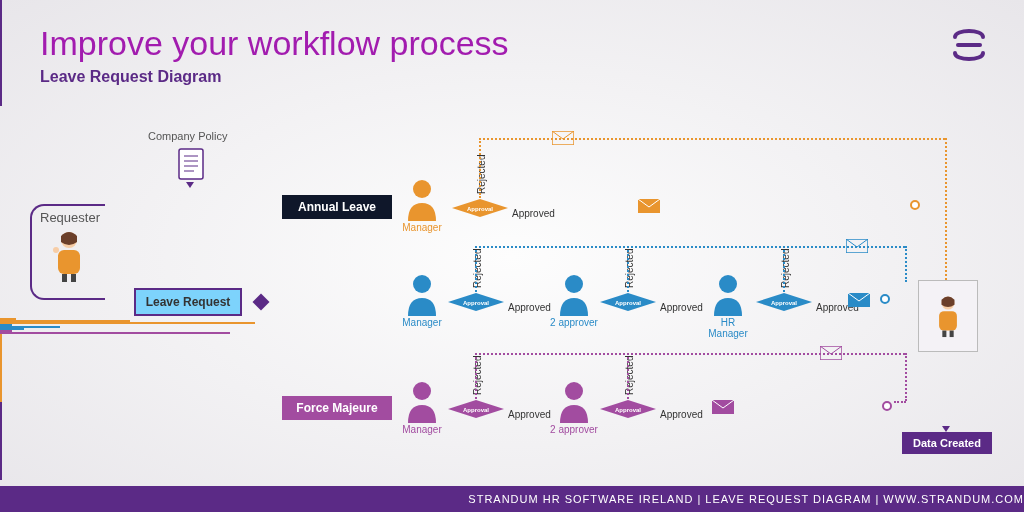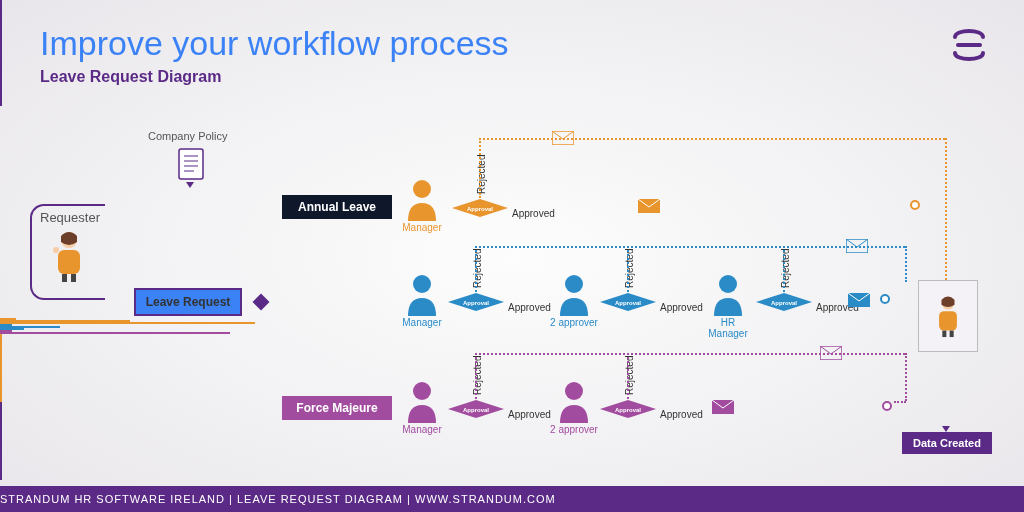--- a/index.html
+++ b/index.html
@@ -1,28 +1,28 @@
 <!DOCTYPE html>
 <html><head>
 <meta charset="utf-8">
 <style>
   *{box-sizing:border-box;margin:0;padding:0}
   html,body{width:1024px;height:512px;overflow:hidden;font-family:"Segoe UI",Arial,sans-serif;background:radial-gradient(ellipse at center,#fdfdfd 0%,#e8e6ea 100%)}
   .stage{position:relative;width:1024px;height:512px}
-  .title{position:absolute;left:40px;top:24px;font-size:34px;font-weight:300;color:#3b82f6}
+  .title{position:absolute;left:40px;top:24px;font-size:34px;font-weight:300;color:#a21caf}
   .subtitle{position:absolute;left:40px;top:68px;font-size:16px;font-weight:700;color:#5b2a86}
   .logo{position:absolute;right:34px;top:24px;color:#5b2a86}
-  .footer{position:absolute;left:0;bottom:0;width:100%;height:26px;background:#5b2a86;color:#fff;font-size:11px;letter-spacing:1px;text-align:left;line-height:26px}
+  .footer{position:absolute;left:0;bottom:0;width:100%;height:26px;background:#5b2a86;color:#fff;font-size:11px;letter-spacing:1px;text-align:right;line-height:26px}
   .doc-label{position:absolute;left:148px;top:130px;font-size:11px;color:#555}
   .doc-icon{position:absolute;left:178px;top:148px}
   .requester-label{position:absolute;left:40px;top:210px;font-size:13px;color:#555}
   .person{width:42px;height:52px}
   .req-person{position:absolute;left:48px;top:230px}
   .req-bracket{position:absolute;left:30px;top:204px;width:75px;height:96px;border:2px solid #5b2a86;border-right:none;border-radius:14px 0 0 14px}
-  .leave-req{position:absolute;left:134px;top:288px;width:108px;height:28px;border:2px solid #5b2a86;background:#3b82f6;color:#333;font-weight:700;font-size:12px;text-align:center;line-height:24px}
+  .leave-req{position:absolute;left:134px;top:288px;width:108px;height:28px;border:2px solid #5b2a86;background:#7dd3fc;color:#333;font-weight:700;font-size:12px;text-align:center;line-height:24px}
   .track-label{position:absolute;width:110px;height:24px;color:#fff;font-size:12px;font-weight:700;text-align:center;line-height:24px}
   .tl-annual{left:282px;top:195px;background:#0f172a}
   .tl-mat{left:282px;top:289px;background:#2a8bc7}
   .tl-fm{left:282px;top:396px;background:#a24ca0}
   .role{position:absolute;font-size:10px;text-align:center;width:56px}
   .role-orange{color:#e9952e}
   .role-blue{color:#2a8bc7}
   .role-purple{color:#a24ca0}
   .appr-text{fill:#fff;font-size:6px;font-weight:600}
   .approved{position:absolute;font-size:10px;color:#333}

